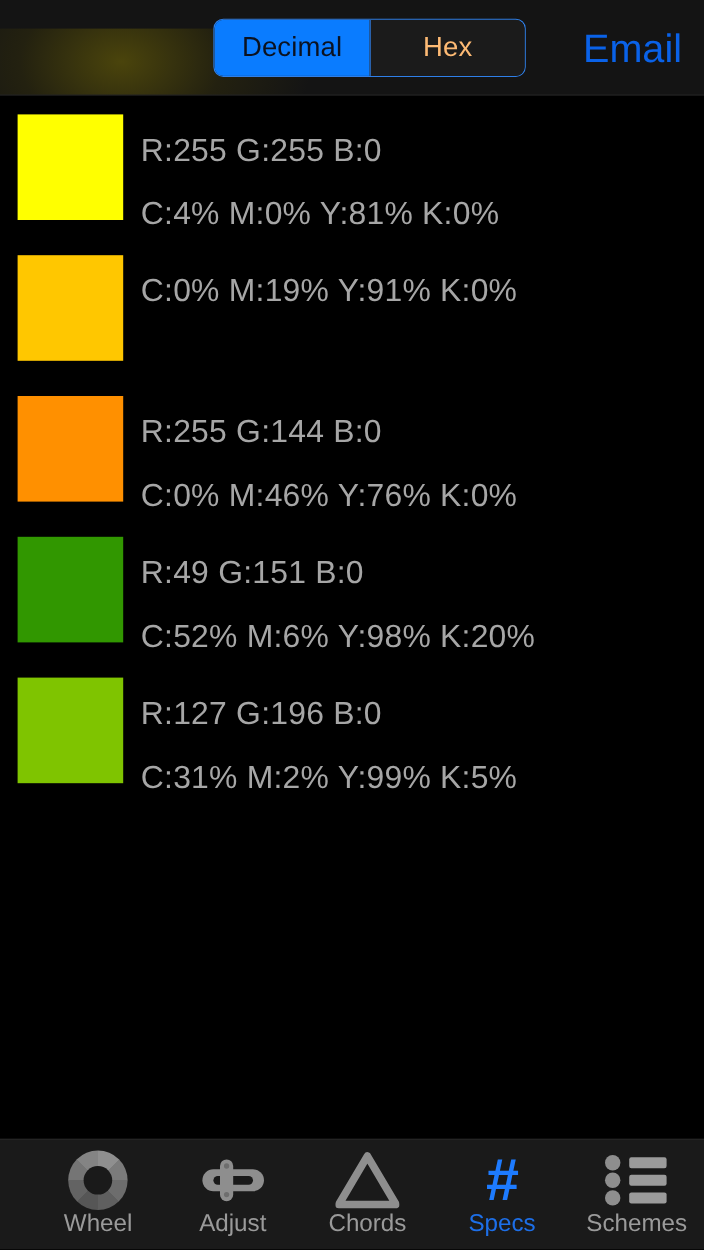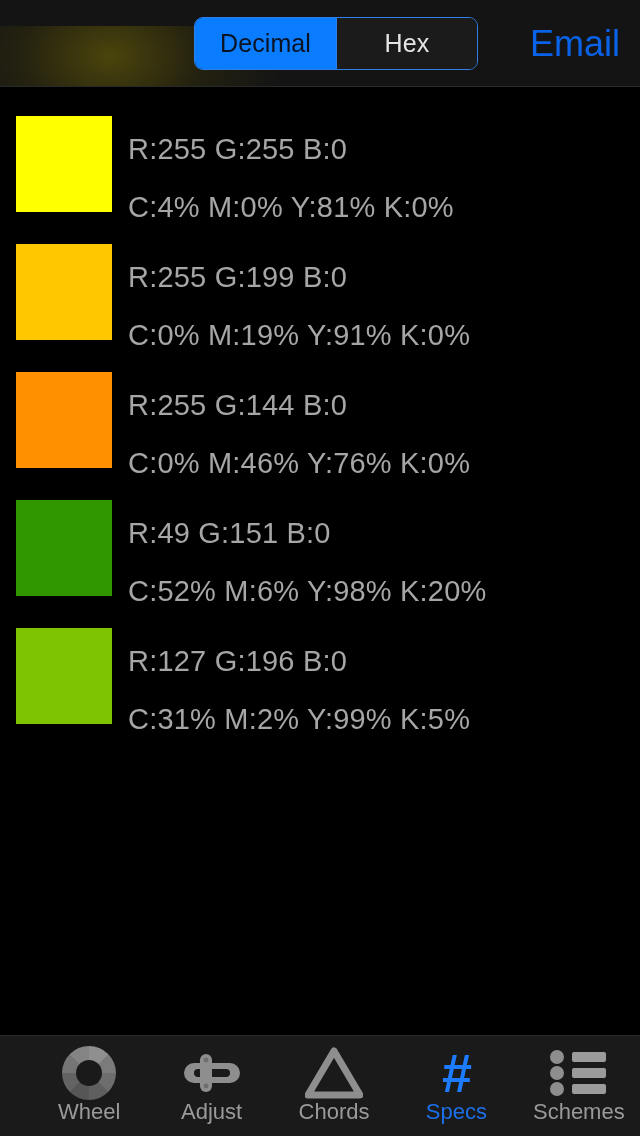--- a/index.html
+++ b/index.html
@@ -62,42 +62,42 @@
     line-height: 1;
     cursor: pointer;
     user-select: none;
   }
   .seg-btn.selected {
     background: #0a7cff;
     color: #0b1220;
   }
   .seg-btn.unselected {
     background: #1b1b1b;
-    color: #e5e5e5;
+    color: #fdba74;
     border-left: 1px solid #2f7fe8;
   }
 
   .email-button {
     position: absolute;
     right: 14px;
     top: 22px;
     font-size: 36px;
     color: #0a62e8;
     line-height: 1;
     cursor: pointer;
     user-select: none;
     padding: 4px 6px;
   }
 
   
   .content {
     flex: 1 1 auto;
     position: relative;
     background: #000000;
-    padding-top: 29px;
+    padding-top: 17px;
     overflow: hidden;
   }
 
   .color-row {
     position: relative;
     height: 128px;
     display: flex;
     align-items: flex-start;
   }
 
@@ -218,21 +218,20 @@
       <div class="swatch" style="background:#FFFF00"></div>
       <div class="row-text">
         <div class="row-line">R:255 G:255 B:0</div>
         <div class="row-line">C:4% M:0% Y:81% K:0%</div>
       </div>
     </div>
 
     <div class="color-row">
       <div class="swatch" style="background:#FFC700"></div>
       <div class="row-text">
-        <div class="row-line">R:255 G:199 B:0</div>
         <div class="row-line">C:0% M:19% Y:91% K:0%</div>
       </div>
     </div>
 
     <div class="color-row">
       <div class="swatch" style="background:#FF9000"></div>
       <div class="row-text">
         <div class="row-line">R:255 G:144 B:0</div>
         <div class="row-line">C:0% M:46% Y:76% K:0%</div>
       </div>

